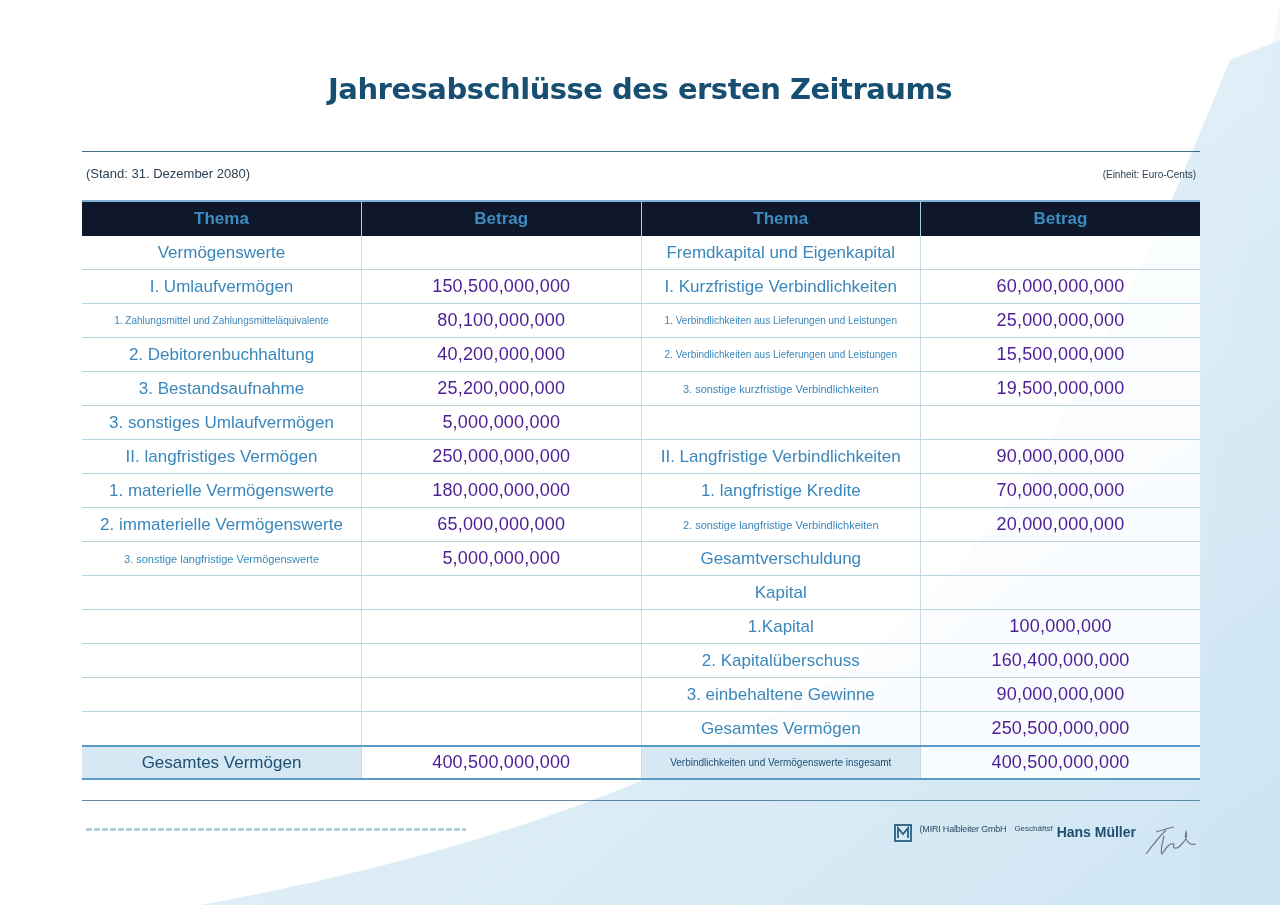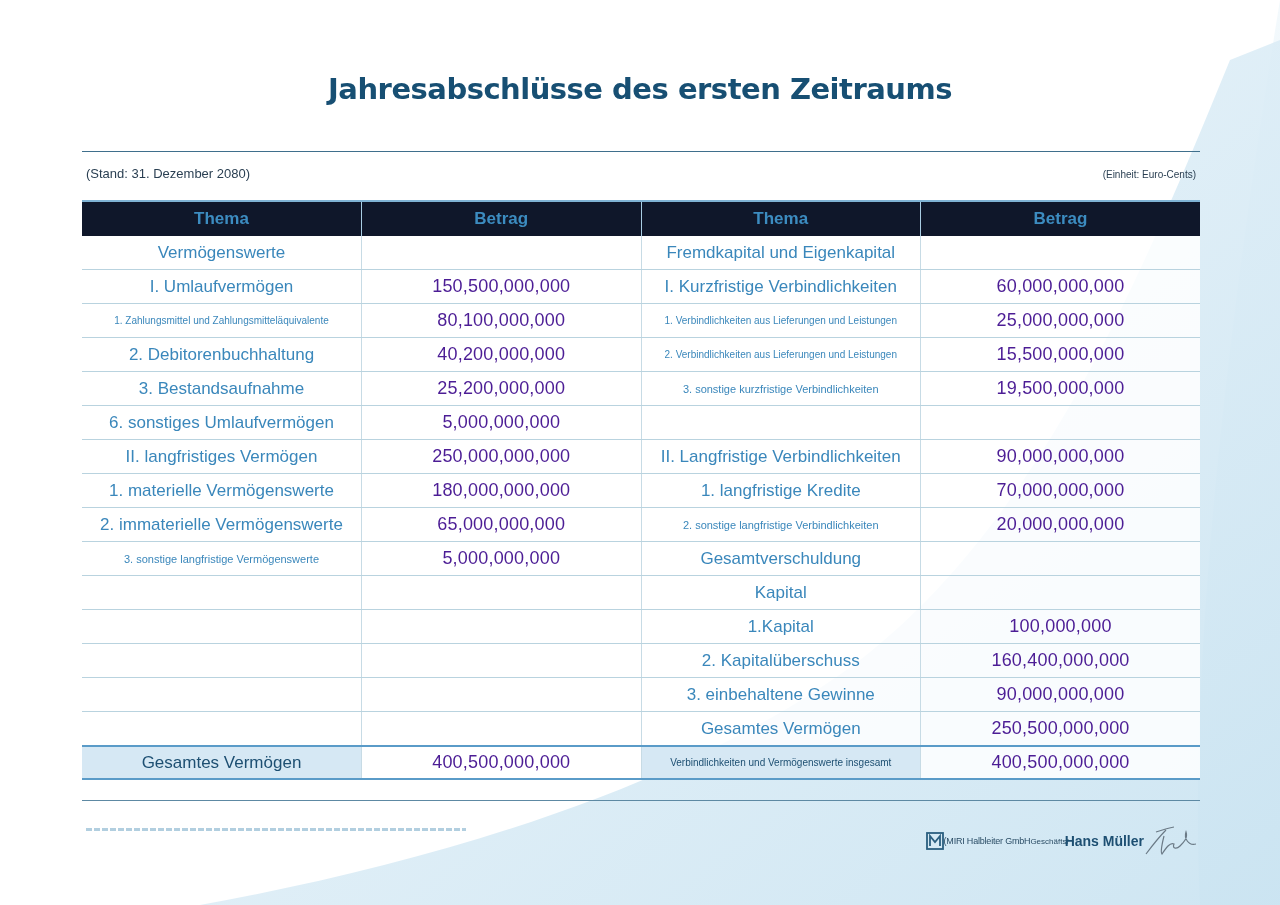--- a/index.html
+++ b/index.html
@@ -46,21 +46,21 @@
     tr.total td.hl { background: #d6e8f4; }
     tr.total .lbl { color: #1d4f72; }
     tr.total .lbl.tiny { color: #1d4f72; font-weight: normal; margin-top: 16px; }
 
     .rule-bottom { position: absolute; left: 82px; width: 1118px; top: 800px; height: 1px; background: #5d89a3; }
     .fineprint {
       position: absolute; left: 86px; top: 828px; width: 380px; height: 3px;
       background: repeating-linear-gradient(90deg, #a9c9dc 0 6px, transparent 6px 8px);
       opacity: 0.9;
     }
-    .footer { position: absolute; right: 82px; top: 824px; display: flex; align-items: center; gap: 0; }
+    .footer { position: absolute; right: 82px; top: 824px; display: flex; gap: 8px; }
     .logo-icon { width: 18px; height: 18px; }
     .company { font-size: 9px; color: #2b4d66; letter-spacing: -0.2px; }
     .role { font-size: 8px; color: #2b4d66; margin-right: -4px; }
     .signer { font-size: 14px; font-weight: bold; color: #1d4f72; }
     .signature { width: 54px; height: 34px; }
   </style>
 </head>
 <body>
 
 <svg class="bg-swoosh" width="1280" height="905" viewBox="0 0 1280 905">
@@ -124,21 +124,21 @@
         <td class="lbl tiny">2. Verbindlichkeiten aus Lieferungen und Leistungen</td>
         <td class="amt">15,500,000,000</td>
       </tr>
       <tr>
         <td class="lbl">3. Bestandsaufnahme</td>
         <td class="amt">25,200,000,000</td>
         <td class="lbl small">3. sonstige kurzfristige Verbindlichkeiten</td>
         <td class="amt">19,500,000,000</td>
       </tr>
       <tr>
-        <td class="lbl">6. sonstiges Umlaufvermögen</td>
+        <td class="lbl">3. sonstiges Umlaufvermögen</td>
         <td class="amt">5,000,000,000</td>
         <td class="lbl"></td>
         <td class="amt"></td>
       </tr>
       <tr>
         <td class="lbl">II. langfristiges Vermögen</td>
         <td class="amt">250,000,000,000</td>
         <td class="lbl">II. Langfristige Verbindlichkeiten</td>
         <td class="amt">90,000,000,000</td>
       </tr>

